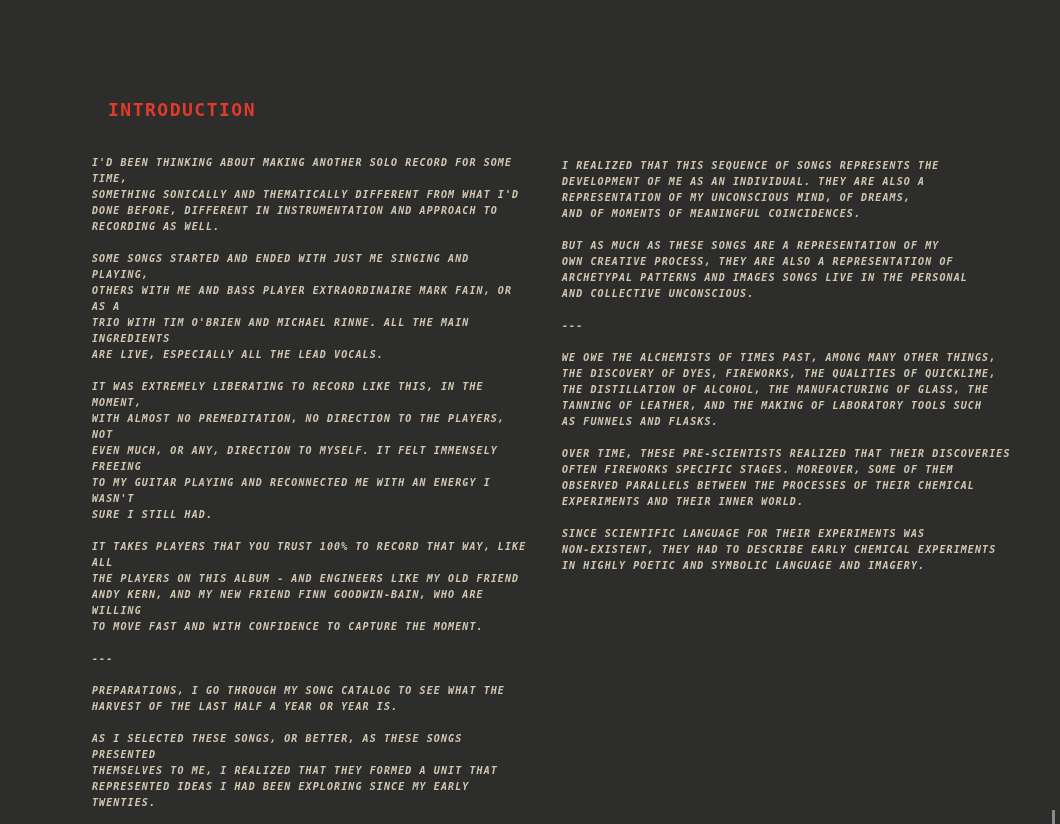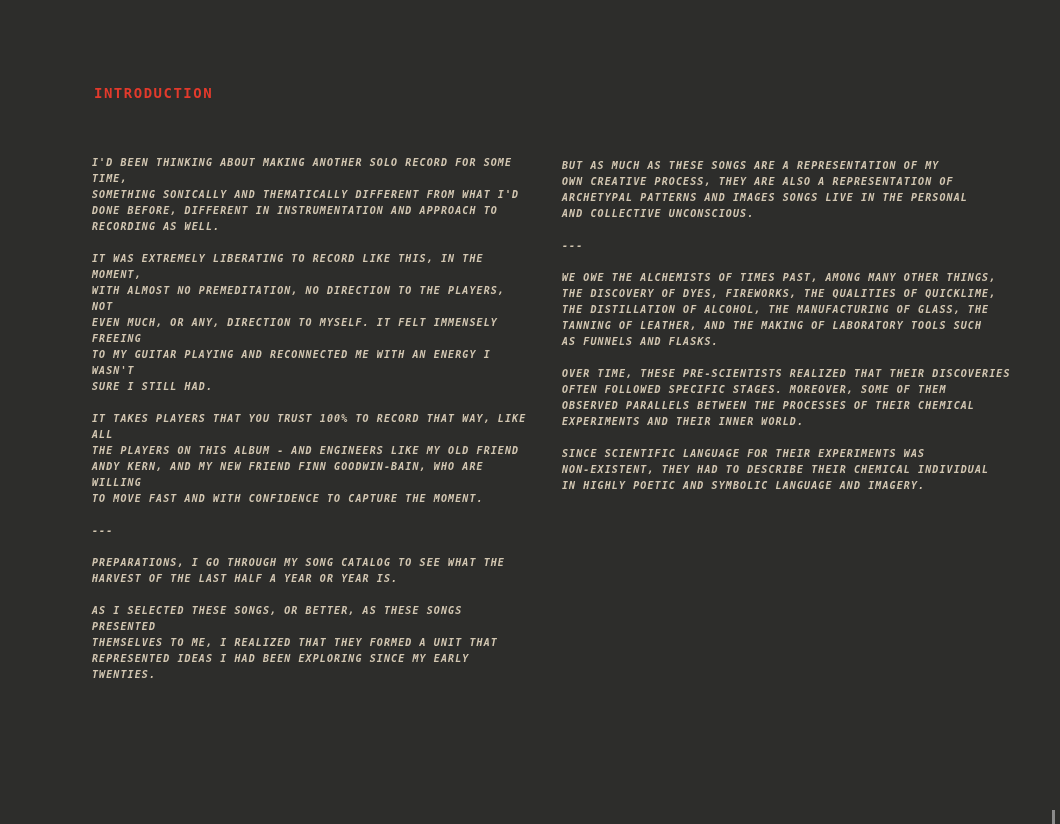--- a/index.html
+++ b/index.html
@@ -12,22 +12,22 @@
     font-family: "DejaVu Sans Mono", "Liberation Mono", monospace;
   }
   .page {
     position: absolute;
     inset: 0;
   }
   .heading {
     position: absolute;
     left: 92px;
     top: 83px;
-    margin: 2px;
-    font-size: 14px;
+    margin: 16px;
+    font-size: 18px;
     font-weight: bold;
     letter-spacing: 1.5px;
     color: #e23a2c;
     font-family: "DejaVu Sans Mono", "Liberation Mono", monospace;
   }
   .columns {
     position: absolute;
     left: 92px;
     top: 155px;
     display: flex;
@@ -64,54 +64,62 @@
 
   <h1 class="heading">INTRODUCTION</h1>
 
   <div class="columns">
 
     <div class="col col-left">
       <p>I'D BEEN THINKING ABOUT MAKING ANOTHER SOLO RECORD FOR SOME TIME,
 SOMETHING SONICALLY AND THEMATICALLY DIFFERENT FROM WHAT I'D
 DONE BEFORE, DIFFERENT IN INSTRUMENTATION AND APPROACH TO
 RECORDING AS WELL.</p>
+      <p>SOME SONGS STARTED AND ENDED WITH JUST ME SINGING AND PLAYING,
+OTHERS WITH ME AND BASS PLAYER EXTRAORDINAIRE MARK FAIN, OR AS A
+TRIO WITH TIM O'BRIEN AND MICHAEL RINNE. ALL THE MAIN INGREDIENTS
+ARE LIVE, ESPECIALLY ALL THE LEAD VOCALS.</p>
       <p>IT WAS EXTREMELY LIBERATING TO RECORD LIKE THIS, IN THE MOMENT,
 WITH ALMOST NO PREMEDITATION, NO DIRECTION TO THE PLAYERS, NOT
 EVEN MUCH, OR ANY, DIRECTION TO MYSELF. IT FELT IMMENSELY FREEING
 TO MY GUITAR PLAYING AND RECONNECTED ME WITH AN ENERGY I WASN'T
 SURE I STILL HAD.</p>
       <p>IT TAKES PLAYERS THAT YOU TRUST 100% TO RECORD THAT WAY, LIKE ALL
 THE PLAYERS ON THIS ALBUM - AND ENGINEERS LIKE MY OLD FRIEND
 ANDY KERN, AND MY NEW FRIEND FINN GOODWIN-BAIN, WHO ARE WILLING
 TO MOVE FAST AND WITH CONFIDENCE TO CAPTURE THE MOMENT.</p>
       <p>---</p>
       <p>PREPARATIONS, I GO THROUGH MY SONG CATALOG TO SEE WHAT THE
 HARVEST OF THE LAST HALF A YEAR OR YEAR IS.</p>
       <p>AS I SELECTED THESE SONGS, OR BETTER, AS THESE SONGS PRESENTED
 THEMSELVES TO ME, I REALIZED THAT THEY FORMED A UNIT THAT
 REPRESENTED IDEAS I HAD BEEN EXPLORING SINCE MY EARLY TWENTIES.</p>
     </div>
 
     <div class="col col-right">
+      <p>I REALIZED THAT THIS SEQUENCE OF SONGS REPRESENTS THE
+DEVELOPMENT OF ME AS AN INDIVIDUAL. THEY ARE ALSO A
+REPRESENTATION OF MY UNCONSCIOUS MIND, OF DREAMS,
+AND OF MOMENTS OF MEANINGFUL COINCIDENCES.</p>
       <p>BUT AS MUCH AS THESE SONGS ARE A REPRESENTATION OF MY
 OWN CREATIVE PROCESS, THEY ARE ALSO A REPRESENTATION OF
 ARCHETYPAL PATTERNS AND IMAGES SONGS LIVE IN THE PERSONAL
 AND COLLECTIVE UNCONSCIOUS.</p>
       <p>---</p>
       <p>WE OWE THE ALCHEMISTS OF TIMES PAST, AMONG MANY OTHER THINGS,
 THE DISCOVERY OF DYES, FIREWORKS, THE QUALITIES OF QUICKLIME,
 THE DISTILLATION OF ALCOHOL, THE MANUFACTURING OF GLASS, THE
 TANNING OF LEATHER, AND THE MAKING OF LABORATORY TOOLS SUCH
 AS FUNNELS AND FLASKS.</p>
       <p>OVER TIME, THESE PRE-SCIENTISTS REALIZED THAT THEIR DISCOVERIES
-OFTEN FOLLOWED SPECIFIC STAGES. MOREOVER, SOME OF THEM
+OFTEN FIREWORKS SPECIFIC STAGES. MOREOVER, SOME OF THEM
 OBSERVED PARALLELS BETWEEN THE PROCESSES OF THEIR CHEMICAL
 EXPERIMENTS AND THEIR INNER WORLD.</p>
       <p>SINCE SCIENTIFIC LANGUAGE FOR THEIR EXPERIMENTS WAS
-NON-EXISTENT, THEY HAD TO DESCRIBE THEIR CHEMICAL INDIVIDUAL
+NON-EXISTENT, THEY HAD TO DESCRIBE EARLY CHEMICAL EXPERIMENTS
 IN HIGHLY POETIC AND SYMBOLIC LANGUAGE AND IMAGERY.</p>
     </div>
 
   </div>
 
   <div class="scroll-thumb"></div>
 
 </div>
 
 </body></html>

